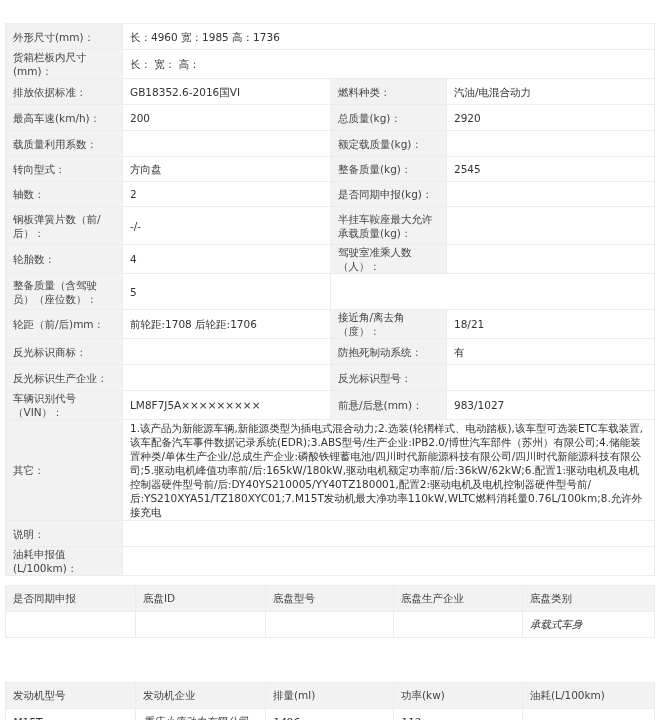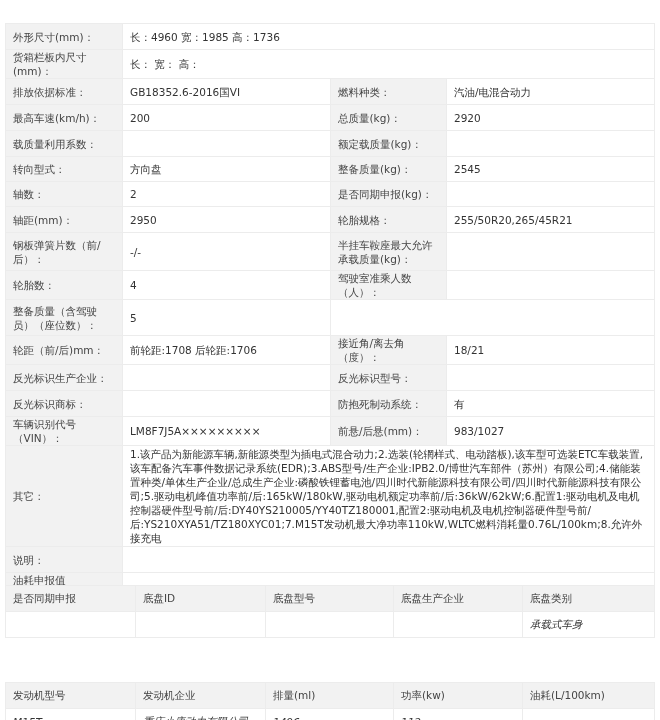--- a/index.html
+++ b/index.html
@@ -60,26 +60,20 @@
       <td class="val">方向盘</td>
       <td class="lbl">整备质量(kg)：</td>
       <td class="val">2545</td>
     </tr>
     <tr style="height:25px">
       <td class="lbl">轴数：</td>
       <td class="val">2</td>
       <td class="lbl">是否同期申报(kg)：</td>
       <td class="val"></td>
     </tr>
-    <tr style="height:26px">
-      <td class="lbl">轴距(mm)：</td>
-      <td class="val">2950</td>
-      <td class="lbl">轮胎规格：</td>
-      <td class="val">255/50R20,265/45R21</td>
-    </tr>
     <tr style="height:38px">
       <td class="lbl">钢板弹簧片数（前/后）：</td>
       <td class="val">-/-</td>
       <td class="lbl">半挂车鞍座最大允许承载质量(kg)：</td>
       <td class="val"></td>
     </tr>
     <tr style="height:26px">
       <td class="lbl">轮胎数：</td>
       <td class="val">4</td>
       <td class="lbl">驾驶室准乘人数（人）：</td>
@@ -90,30 +84,30 @@
       <td class="val">5</td>
       <td class="empty" colspan="2"></td>
     </tr>
     <tr style="height:26px">
       <td class="lbl">轮距（前/后)mm：</td>
       <td class="val">前轮距:1708 后轮距:1706</td>
       <td class="lbl">接近角/离去角（度）：</td>
       <td class="val">18/21</td>
     </tr>
     <tr style="height:26px">
+      <td class="lbl">反光标识商标：</td>
+      <td class="val"></td>
+      <td class="lbl">防抱死制动系统：</td>
+      <td class="val">有</td>
+    </tr>
+    <tr style="height:26px">
       <td class="lbl">反光标识生产企业：</td>
       <td class="val"></td>
       <td class="lbl">反光标识型号：</td>
       <td class="val"></td>
-    </tr>
-    <tr style="height:26px">
-      <td class="lbl">反光标识商标：</td>
-      <td class="val"></td>
-      <td class="lbl">防抱死制动系统：</td>
-      <td class="val">有</td>
     </tr>
     <tr style="height:26px">
       <td class="lbl">车辆识别代号（VIN）：</td>
       <td class="val">LM8F7J5A×××××××××</td>
       <td class="lbl">前悬/后悬(mm)：</td>
       <td class="val">983/1027</td>
     </tr>
     <tr style="height:97px">
       <td class="lbl">其它：</td>
       <td class="val note" colspan="3">1.该产品为新能源车辆,新能源类型为插电式混合动力;2.选装(轮辋样式、电动踏板),该车型可选装ETC车载装置,该车配备汽车事件数据记录系统(EDR);3.ABS型号/生产企业:IPB2.0/博世汽车部件（苏州）有限公司;4.储能装置种类/单体生产企业/总成生产企业:磷酸铁锂蓄电池/四川时代新能源科技有限公司/四川时代新能源科技有限公司;5.驱动电机峰值功率前/后:165kW/180kW,驱动电机额定功率前/后:36kW/62kW;6.配置1:驱动电机及电机控制器硬件型号前/后:DY40YS210005/YY40TZ180001,配置2:驱动电机及电机控制器硬件型号前/后:YS210XYA51/TZ180XYC01;7.M15T发动机最大净功率110kW,WLTC燃料消耗量0.76L/100km;8.允许外接充电</td>

